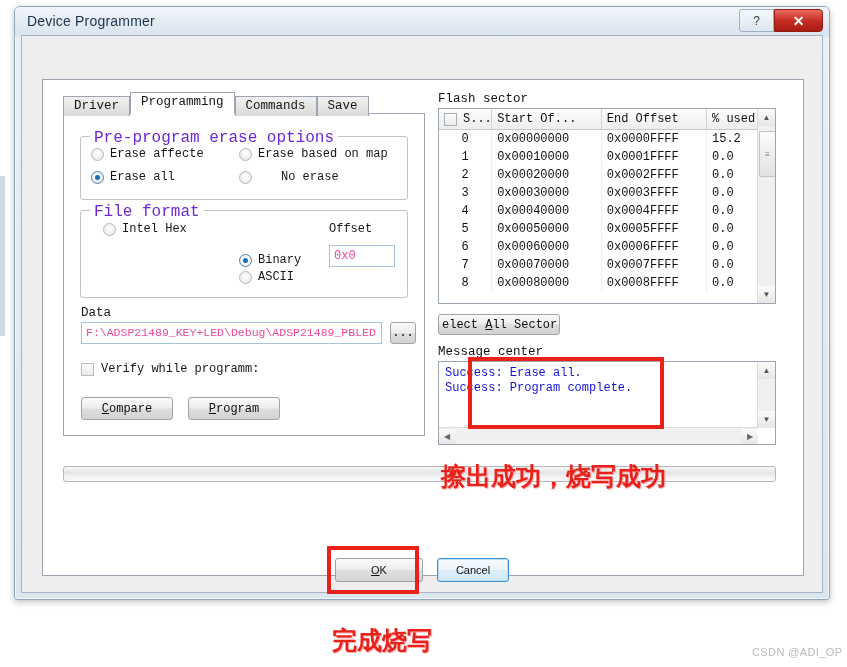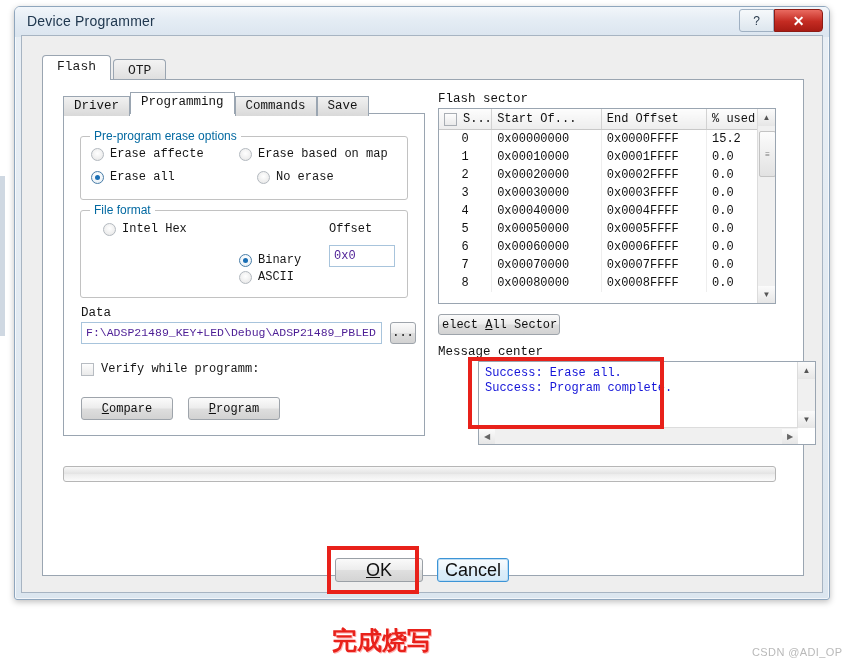--- a/index.html
+++ b/index.html
@@ -167,23 +167,23 @@
     position: absolute;
     border: 1px solid #c2c2c2;
     border-radius: 3px;
   }
   .group > .legend {
     position: absolute;
     top: -8px;
     left: 9px;
     background: #ffffff;
     padding: 0 4px;
-    font-family: Liberation Sans, sans-serif;
-    font-size: 12px;
-    color: #0369a1;
+    font-family: Liberation Mono, monospace;
+    font-size: 16px;
+    color: #6d28d9;
     white-space: nowrap;
   }
   #grp-erase { left: 16px; top: 22px; width: 326px; height: 62px; }
   #grp-format { left: 16px; top: 96px; width: 326px; height: 86px; }
 
   
   .radio-row {
     position: absolute;
     display: flex;
     align-items: center;
@@ -228,21 +228,21 @@
     flex: none;
     margin-right: 7px;
   }
 
   
   .tfield {
     border: 1px solid #a8c4dc;
     background: #ffffff;
     font-family: "Liberation Mono", monospace;
     font-size: 12px;
-    color: #4c1d95;
+    color: #ec4899;
     padding: 3px 4px;
     box-sizing: border-box;
     overflow: hidden;
     white-space: nowrap;
   }
 
   
   .btn {
     font-family: "Liberation Mono", monospace;
     font-size: 12px;
@@ -389,21 +389,21 @@
     border-radius: 3px;
     background: linear-gradient(180deg, #f7f7f7 0%, #e4e4e4 46%, #ededed 54%, #fbfbfb 100%);
     box-sizing: border-box;
   }
 
   
   .dlg-btn {
     position: absolute;
     height: 24px;
     font-family: "Liberation Sans", sans-serif;
-    font-size: 18px;
+    font-size: 11px;
     color: #101010;
     border-radius: 3px;
     display: flex;
     align-items: center;
     justify-content: center;
     box-sizing: border-box;
     background: linear-gradient(180deg, #fafafa 0%, #ededed 48%, #dfdfdf 52%, #d4d4d4 100%);
     border: 1px solid #9aa0a6;
   }
   .dlg-btn.focus {
@@ -456,24 +456,20 @@
     <div class="titlebar">
       <div class="title-text">Device Programmer</div>
       <div class="titlebtns">
         <div class="tbtn help">?</div>
         <div class="tbtn close">✕</div>
       </div>
     </div>
 
     <div class="client">
 
-      <div class="outer-tabs">
-        <div class="otab active">Flash</div>
-        <div class="otab">OTP</div>
-      </div>
 
       <div class="outer-panel">
 
         <div class="inner-tabs">
           <div class="itab">Driver</div>
           <div class="itab active">Programming</div>
           <div class="itab">Commands</div>
           <div class="itab">Save</div>
         </div>
 
@@ -487,21 +483,21 @@
               <span class="rlabel">Erase affecte</span>
             </div>
             <div class="radio-row" style="left:158px; top:10px;">
               <span class="radio"></span>
               <span class="rlabel">Erase based on map</span>
             </div>
             <div class="radio-row" style="left:10px; top:33px;justify-content:center;">
               <span class="radio on"></span>
               <span class="rlabel">Erase all</span>
             </div>
-            <div class="radio-row" style="left:176px; top:33px;">
+            <div class="radio-row" style="left:158px; top:33px;gap:23px;">
               <span class="radio"></span>
               <span class="rlabel">No erase</span>
             </div>
           </div>
 
           <div class="group" id="grp-format">
             <div class="legend">File format</div>
 
             <div class="radio-row" style="left:22px; top:11px;">
               <span class="radio"></span>
@@ -620,21 +616,21 @@
             <div class="vs-arrow down">▼</div>
           </div>
         </div>
 
         <div class="btn" style="position:absolute; left:395px; top:234px; width:122px; height:21px; justify-content:flex-start; padding-left:3px;">
           <span>elect <u>A</u>ll Sector</span>
         </div>
 
         <div class="msg-label" style="left:395px; top:265px;">Message center</div>
 
-        <div class="msg-box" style="left:395px; top:281px; width:338px; height:84px;margin-left:40px;">
+        <div class="msg-box" style="left:395px; top:281px; width:338px; height:84px;">
           <div style="position:absolute; left:0; top:4px; right:18px;">
             <div class="msg-line">Success: Erase all.</div>
             <div class="msg-line">Success: Program complete.</div>
           </div>
           <div class="vscroll" style="bottom:16px;">
             <div class="vs-arrow up">▲</div>
             <div class="vs-arrow down">▼</div>
           </div>
           <div class="hscroll">
             <div class="hs-arrow">◀</div>
@@ -650,17 +646,18 @@
         <div class="dlg-btn focus" style="left:394px; top:478px; width:72px;">
           <span>Cancel</span>
         </div>
       </div>
     </div>
   </div>
 
   <div class="redbox" style="left:468px; top:357px; width:196px; height:72px;"></div>
   <div class="redbox" style="left:327px; top:546px; width:92px; height:48px;"></div>
 
+  <div class="cn-anno" style="left:441px; top:460px; font-size:25px;">擦出成功，烧写成功</div>
   <div class="cn-anno" style="left:332px; top:624px; font-size:25px;">完成烧写</div>
 
   <div class="watermark" style="left:752px; top:646px;">CSDN @ADI_OP</div>
 
 </div>
 
 </body></html>

